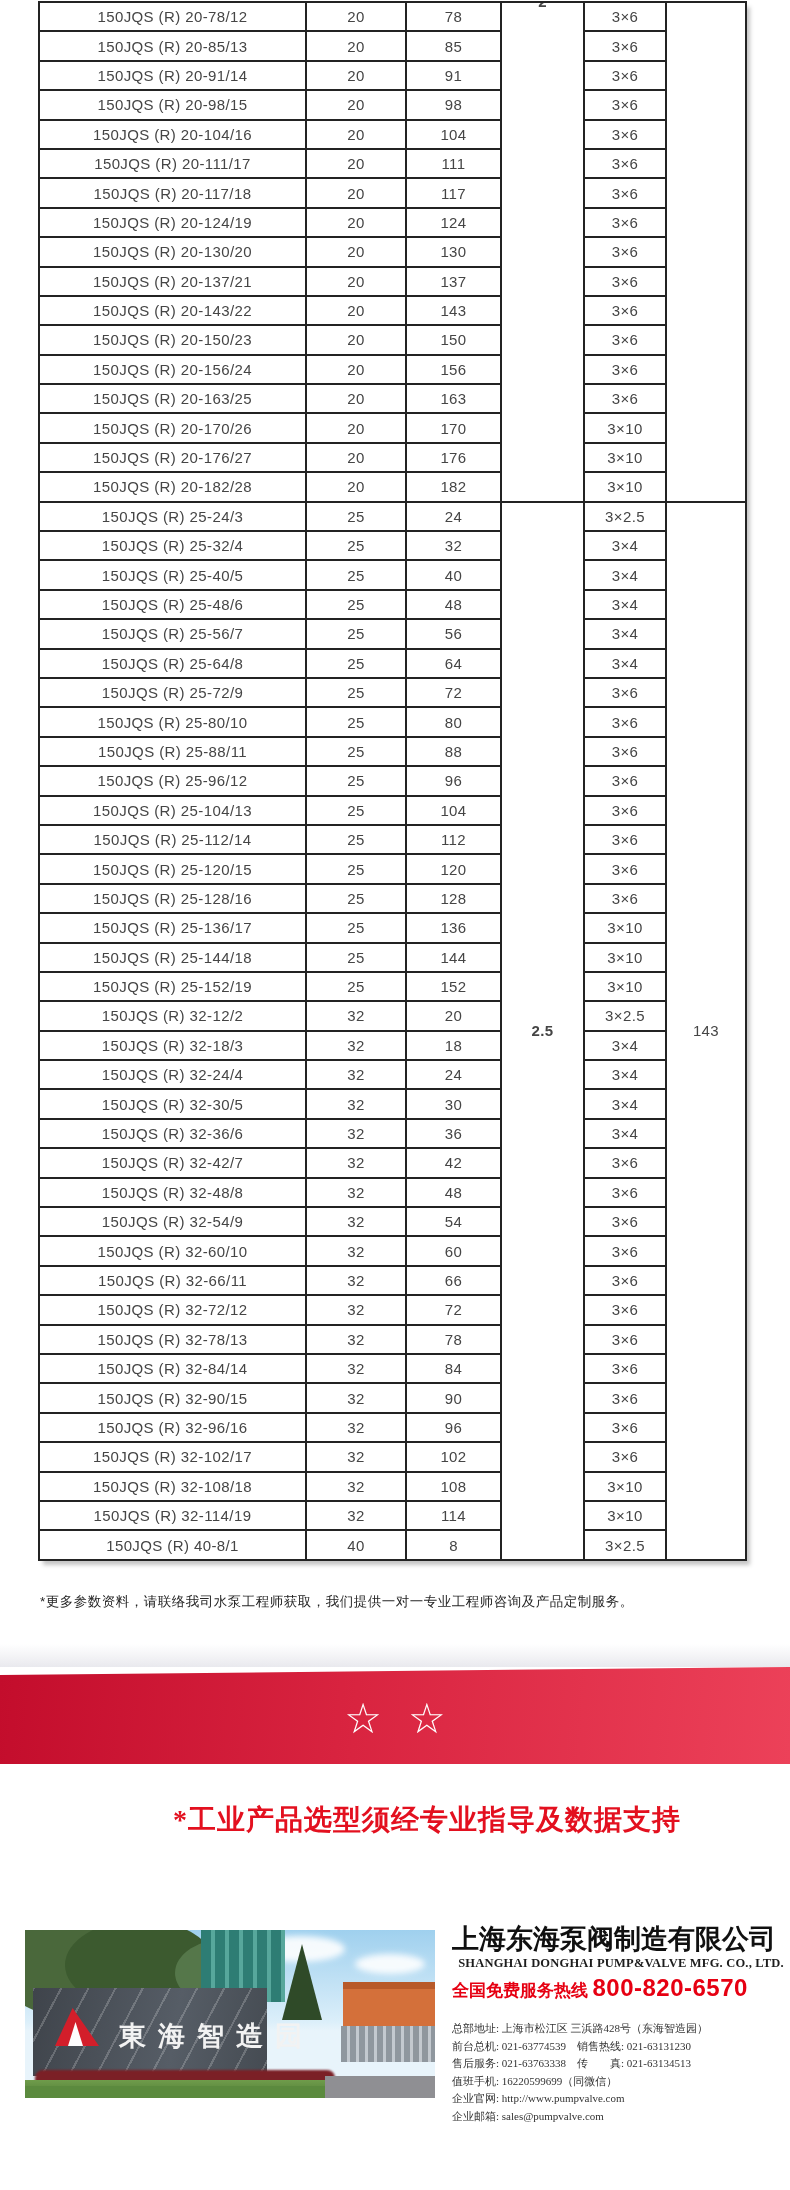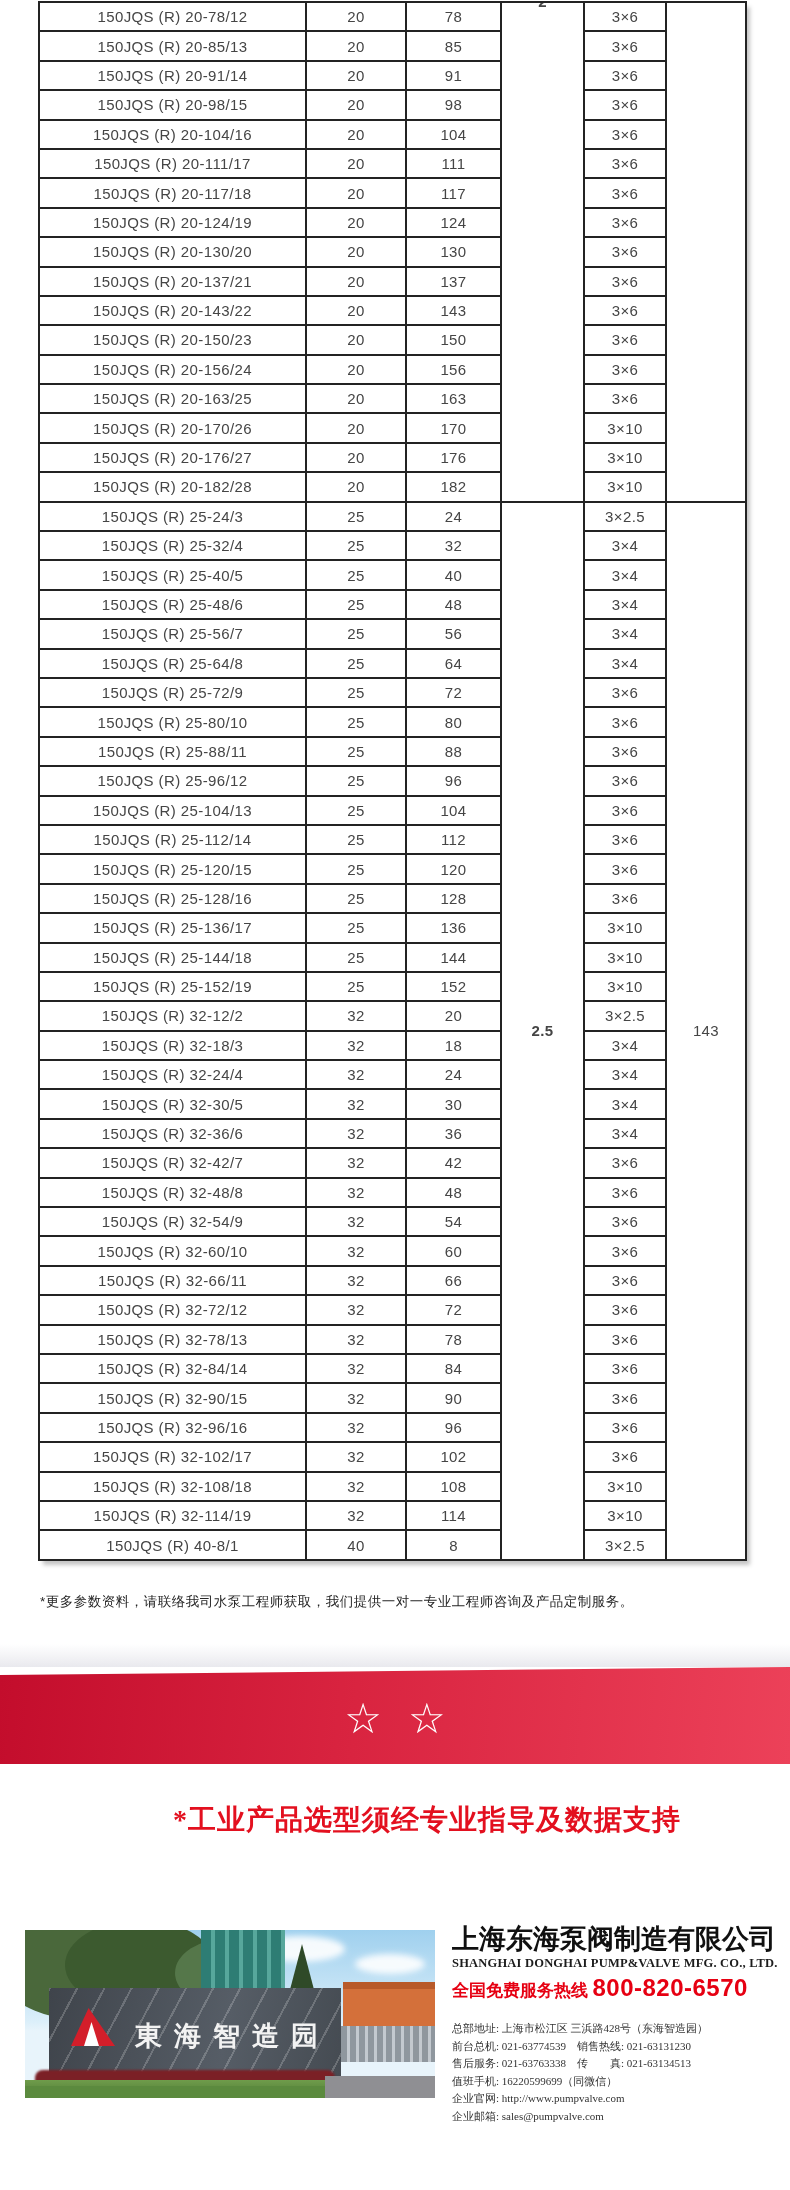--- a/index.html
+++ b/index.html
@@ -55,41 +55,41 @@
   .tree.t3{left:150px;top:8px;width:110px;height:70px;background:#55774a;}
   .glass-building{position:absolute;left:176px;top:0;width:84px;height:72px;
         background:repeating-linear-gradient(to right,#2e7d74 0 10px,#57a79c 10px 14px),
         #2e7d74;}
   .conifer{position:absolute;left:252px;top:14px;width:50px;height:76px;background:#2f4a28;
         clip-path:polygon(50% 0,90% 100%,10% 100%);}
   .orange-building{position:absolute;left:318px;top:52px;width:92px;height:52px;
         background:#d4703a;border-top:7px solid #b85a2a;}
   .gate{position:absolute;left:316px;top:96px;width:94px;height:36px;
         background:repeating-linear-gradient(to right,#8f979e 0 6px,#c3c9cf 6px 9px);}
-  .wall{position:absolute;left:24px;top:58px;width:292px;height:88px;
+  .wall{position:absolute;left:8px;top:58px;width:234px;height:88px;
         background:repeating-linear-gradient(118deg,rgba(255,255,255,.20) 0 2px,rgba(255,255,255,0) 2px 24px),
         linear-gradient(100deg,#3f444b,#565d66 60%,#454b52);}
   .sign-text{position:absolute;left:86px;top:30px;color:#f2f2f2;font-size:27px;
         font-weight:bold;letter-spacing:12px;white-space:nowrap;}
   .logo{position:absolute;left:22px;top:20px;width:44px;height:38px;background:#d31e2a;
         clip-path:polygon(40% 0,100% 100%,0 100%);}
   .logo::after{content:"";position:absolute;left:13px;top:14px;width:15px;height:24px;
         background:#fdfdfd;clip-path:polygon(50% 0,100% 100%,0 100%);}
   .shrubs{position:absolute;left:10px;top:140px;width:300px;height:20px;background:#7b2026;
         border-radius:8px;filter:blur(1px);}
   .lawn{position:absolute;left:0;top:150px;width:410px;height:18px;
         background:linear-gradient(to bottom,#6f9c4b,#4e7a35);}
   .lawn-fore{position:absolute;left:0;top:156px;width:300px;height:12px;background:#5b8a3e;}
   .driveway{position:absolute;left:300px;top:146px;width:110px;height:22px;background:#8f8f93;}
 
   .company{position:absolute;left:452px;top:1924px;width:338px;}
   .company .name-cn{font-size:27px;line-height:30px;font-weight:bold;color:#101010;
         white-space:nowrap;}
   .company .name-en{font-size:12.5px;line-height:18px;font-weight:bold;color:#1d1d1d;
-        font-family:"Liberation Serif",serif;white-space:nowrap;letter-spacing:.2px;}
+        font-family:"Liberation Serif",serif;white-space:nowrap;letter-spacing:.2px;text-align:center;}
   .company .hotline{margin-top:3px;line-height:26px;color:#e60012;white-space:nowrap;}
   .company .hotline .hl-label{font-size:17px;font-weight:bold;}
   .company .hotline .hl-number{font-size:24px;font-weight:bold;letter-spacing:.5px;}
   .company .contacts{margin-top:16px;font-family:"Liberation Serif",serif;font-weight:normal;
         font-size:11px;line-height:17.6px;color:#333;}
   .company .contacts div{white-space:nowrap;}
 </style>
 </head>
 <body>
 

